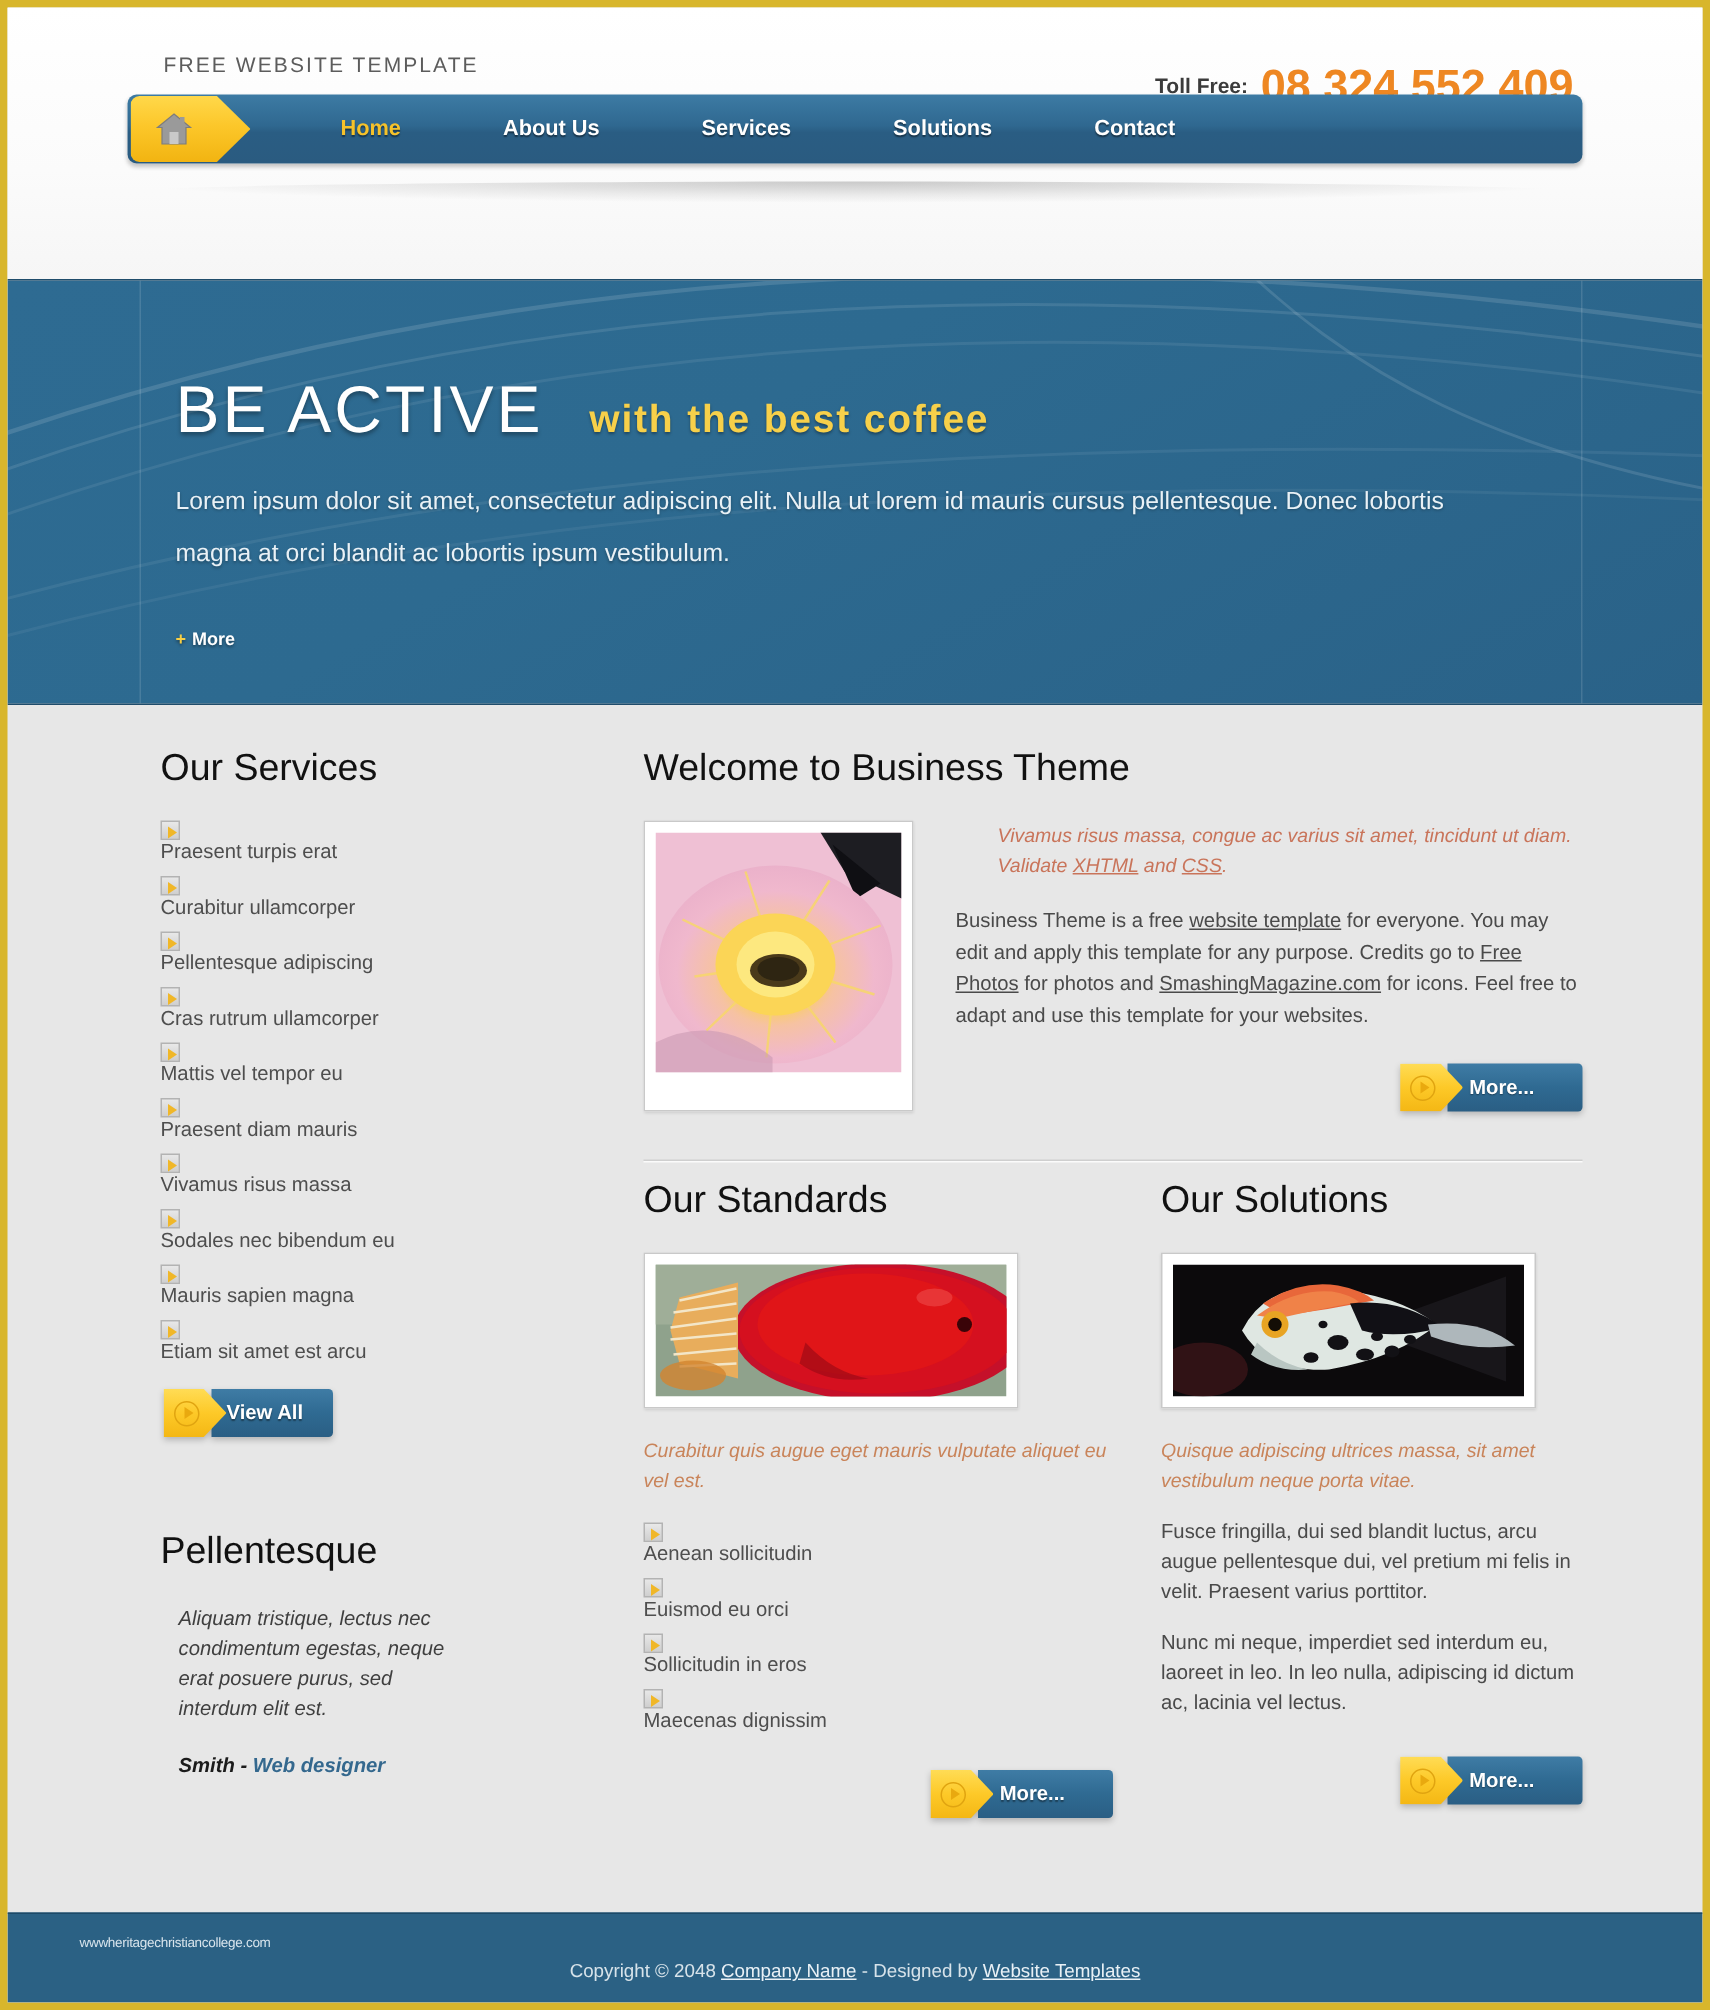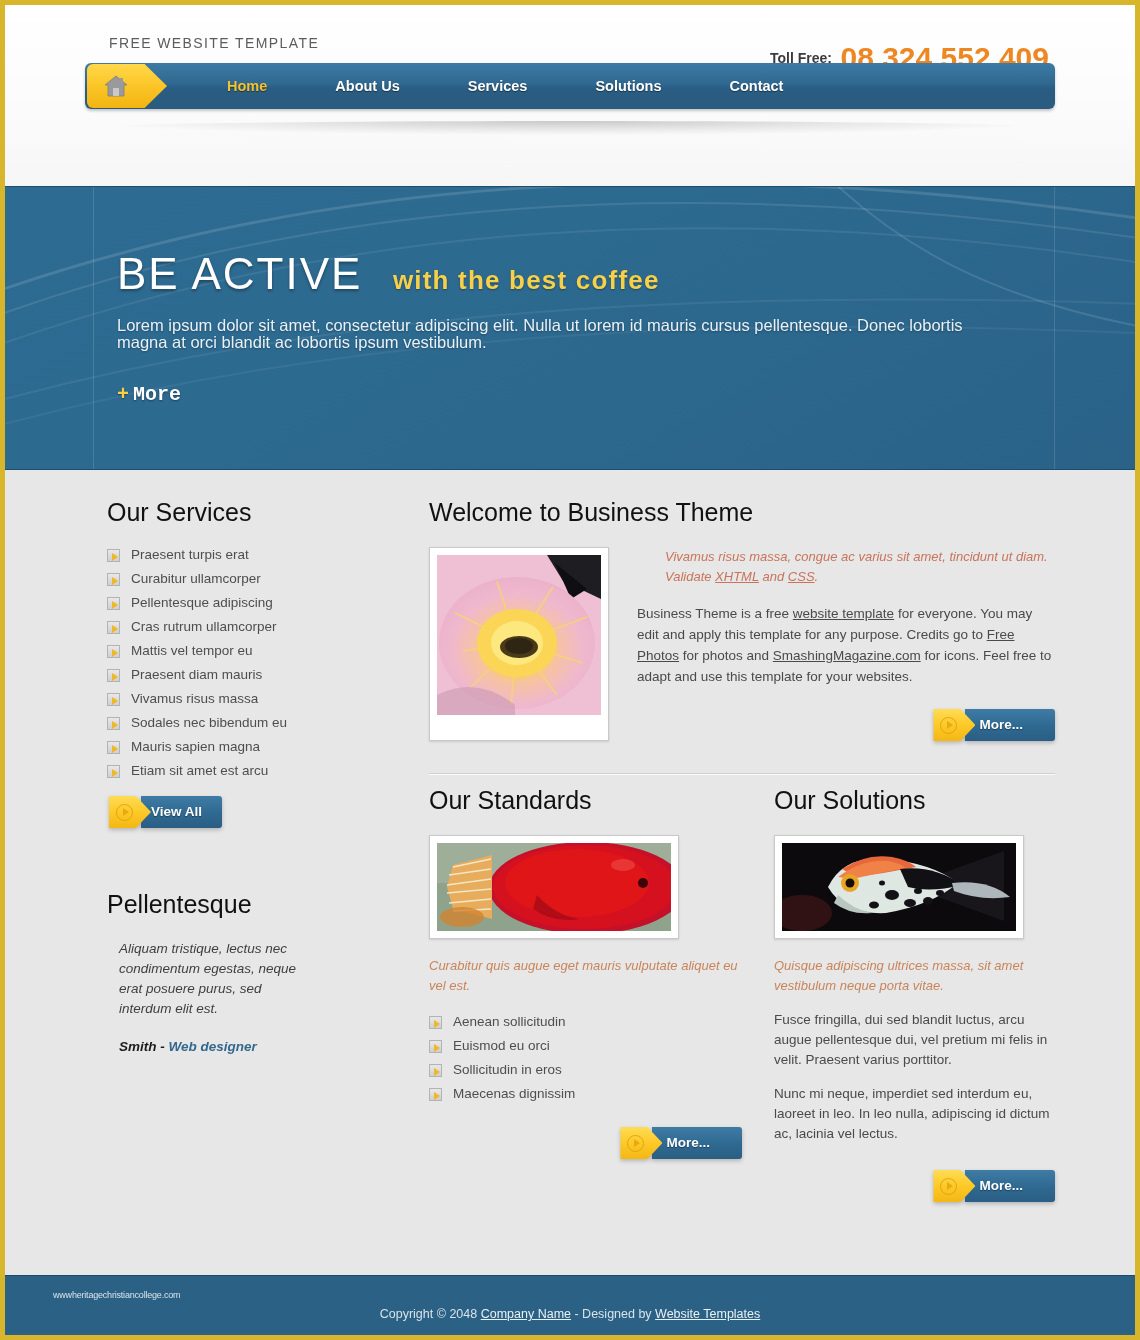--- a/index.html
+++ b/index.html
@@ -155,33 +155,32 @@
     color: #f7d04a;
     font-weight: bold;
     letter-spacing: 1.2px;
     margin-left: 26px;
     text-shadow: 0 1px 2px rgba(0,0,0,0.35);
   }
   .banner-text {
     margin-top: 18px;
     font-size: 16.5px;
     color: #e9f1f6;
-    line-height: 17px;
+    line-height: 35px;
     max-width: 890px;
     text-shadow: 0 1px 2px rgba(0,0,0,0.3);
   }
   .banner-more {
     display: inline-block;
     margin-top: 32px;
     color: #ffffff;
-    font-size: 20px;
+    font-size: 12px;
     font-weight: bold;
     text-decoration: none;
     text-shadow: 0 1px 2px rgba(0,0,0,0.4);
-    font-family: Liberation Mono, monospace;
   }
   .banner-more .plus { color: #f7cf45; margin-right: 4px; }
 
   
   .content {
     width: 970px;
     margin: 0 auto;
     display: flex;
     padding-top: 28px;
     padding-left: 22px;
@@ -195,24 +194,25 @@
     color: #111111;
     margin-bottom: 20px;
     letter-spacing: 0px;
   }
   h2.section-title.small { font-size: 25px; }
 
   
   ul.bullets { list-style: none; }
   ul.bullets li {
     display: flex;
-    align-items: flex-end;
+    align-items: flex-start;
     margin-bottom: 9px;
     font-size: 13.5px;
     color: #4e4e4e;
+    flex-direction: column;
   }
   ul.bullets li .bico {
     width: 13px; height: 13px;
     margin-right: 11px;
     flex: 0 0 13px;
     background: linear-gradient(180deg,#e8e8e8,#cfcfcf);
     border: 1px solid #b3b3b3;
     position: relative;
   }
   ul.bullets li .bico::after {

